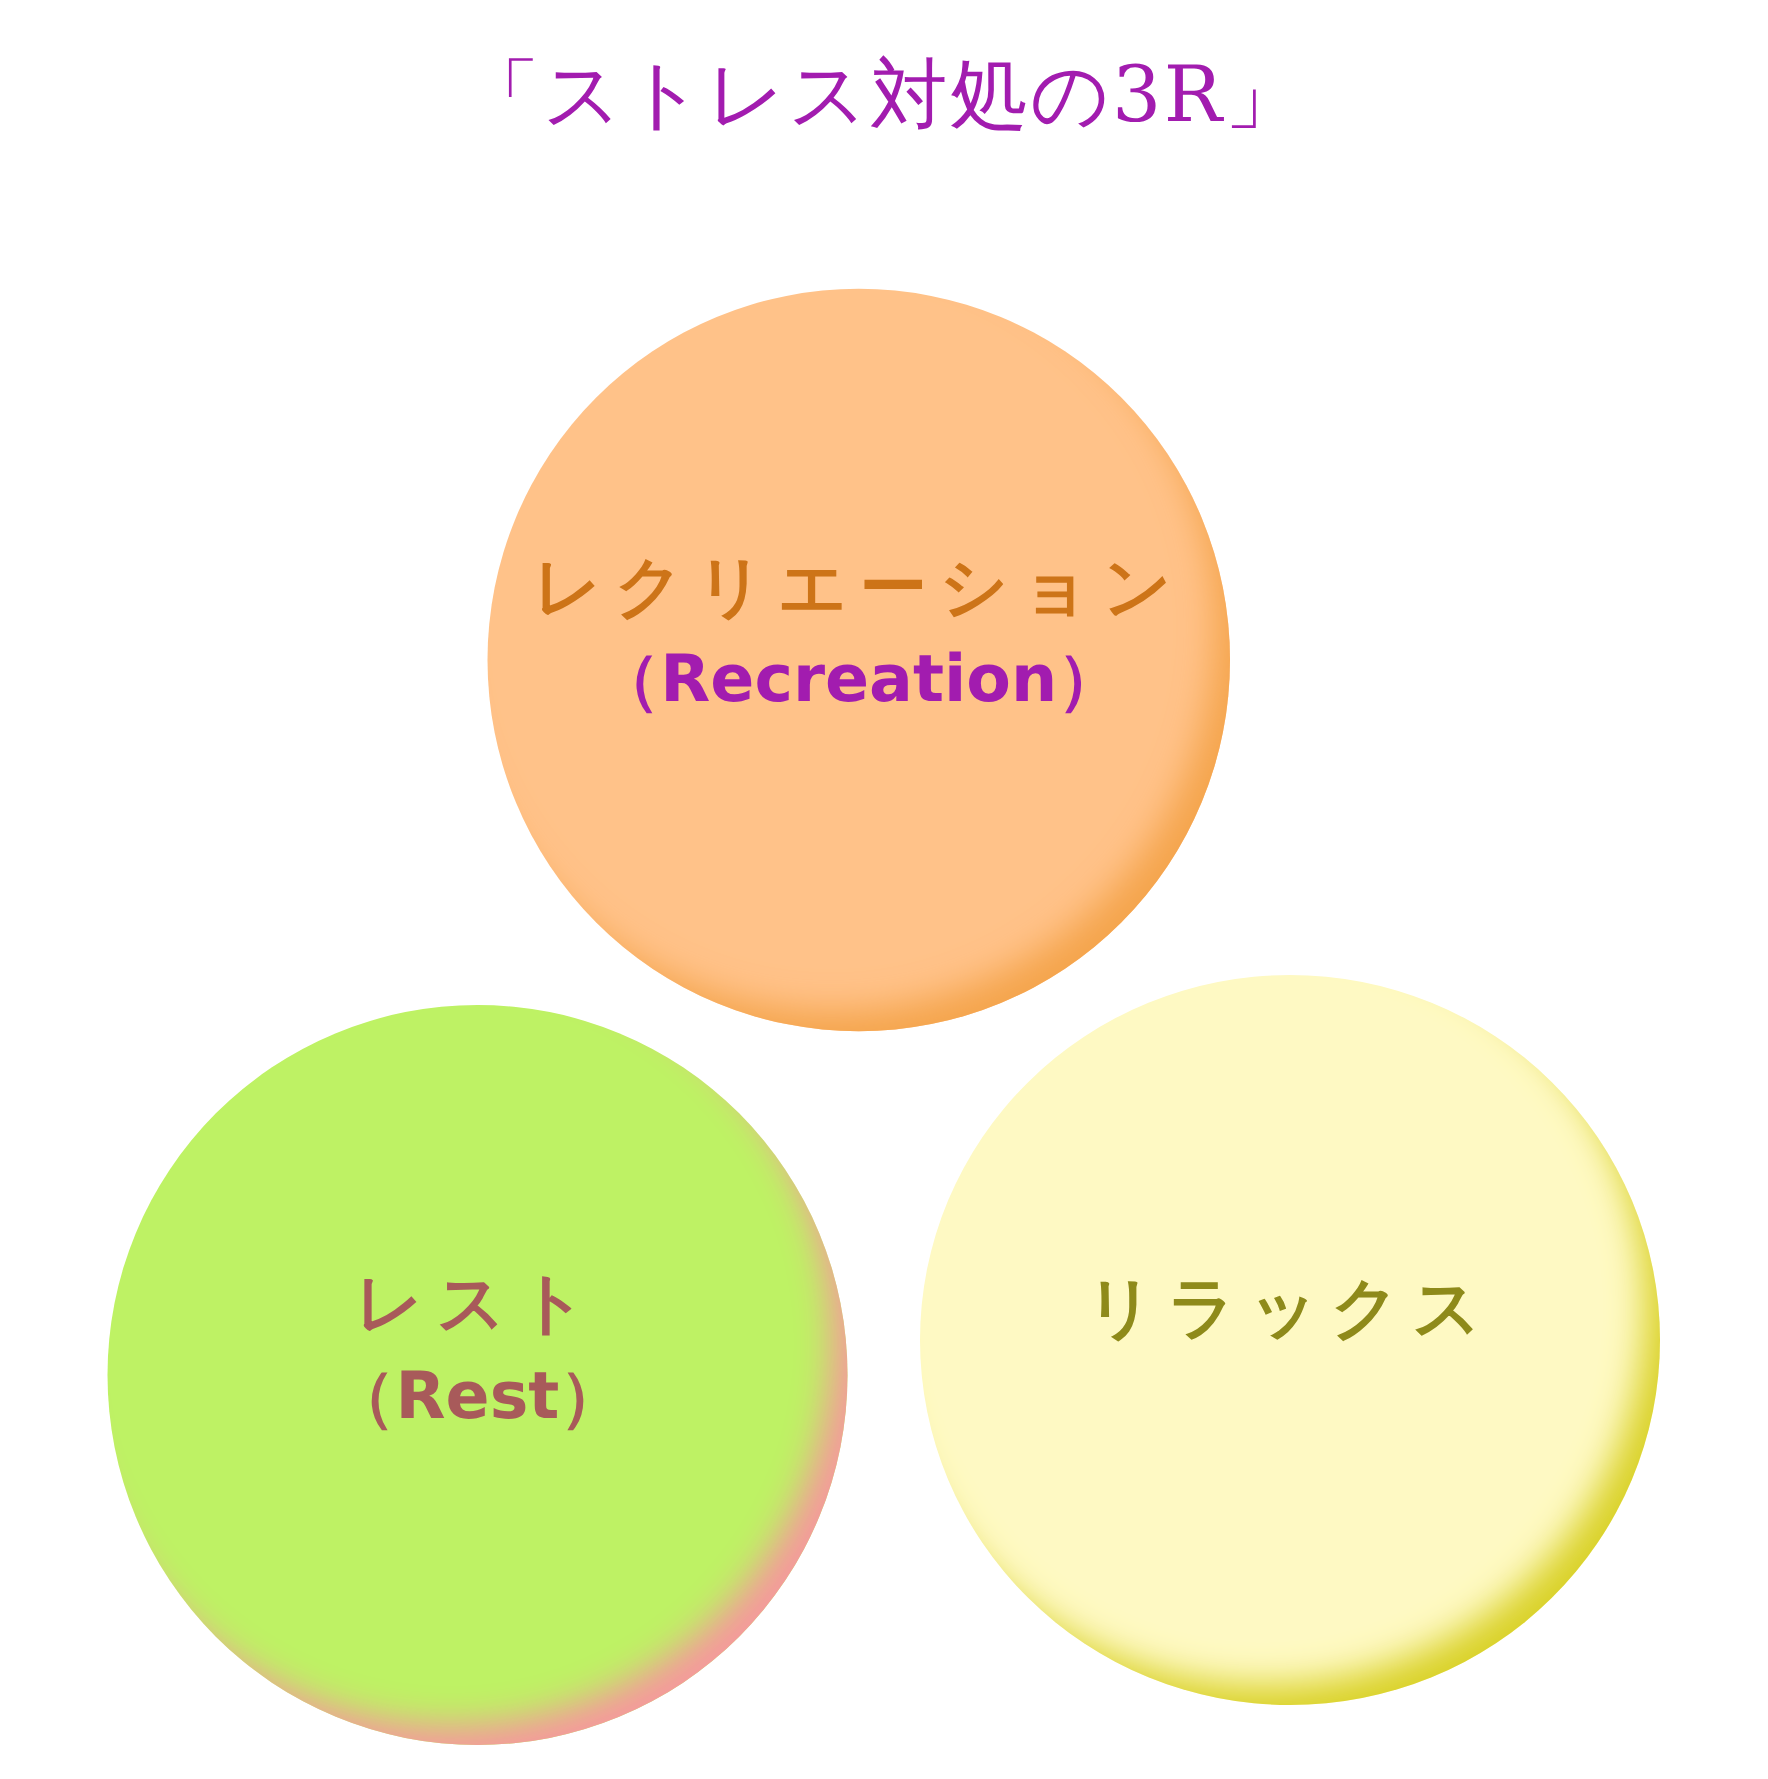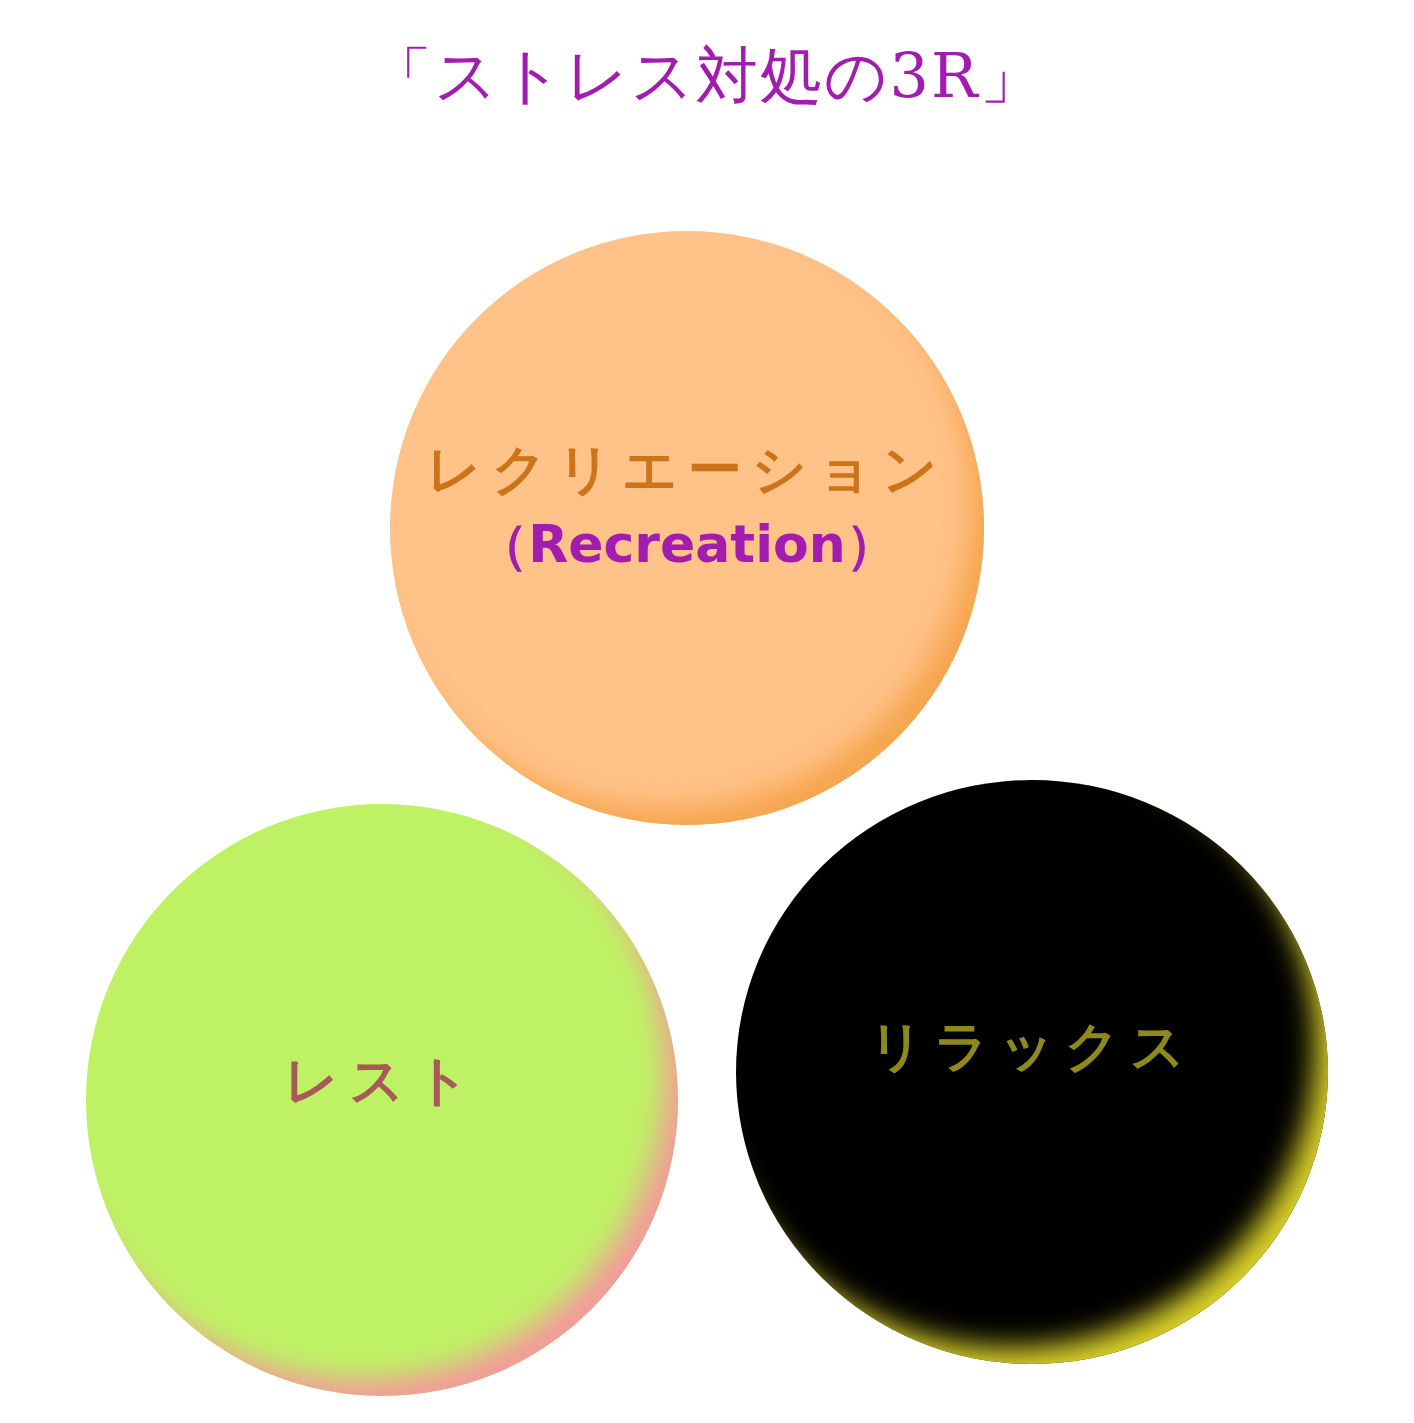--- a/index.html
+++ b/index.html
@@ -63,34 +63,35 @@
       height: 592px;
       background: #bef264;
       box-shadow: inset -22px -26px 28px -10px #F5999C;
     }
     .c-rest .label-jp { margin-top: -38px; }
     .c-relax {
       left: 736px;
       top: 780px;
       width: 592px;
       height: 584px;
-      background: #000000;
+      background: #fef9c3;
       box-shadow: inset -22px -26px 28px -10px #DAD22A;
     }
     .c-relax .label-jp { margin-top: -50px; }
   </style>
 </head>
 <body>
 
 <div class="title">「ストレス対処の3R」</div>
 
 <div class="circle c-recreation">
   <div class="label-jp" style="color:#CD7418">レクリエーション</div>
   <div class="label-en" style="color:#a21caf">（Recreation）</div>
 </div>
 
 <div class="circle c-rest">
   <div class="label-jp" style="color:#A85A5A">レスト</div>
+  <div class="label-en" style="color:#A85A5A">（Rest）</div>
 </div>
 
 <div class="circle c-relax">
   <div class="label-jp" style="color:#8E8A1A">リラックス</div>
 </div>
 
 </body></html>

